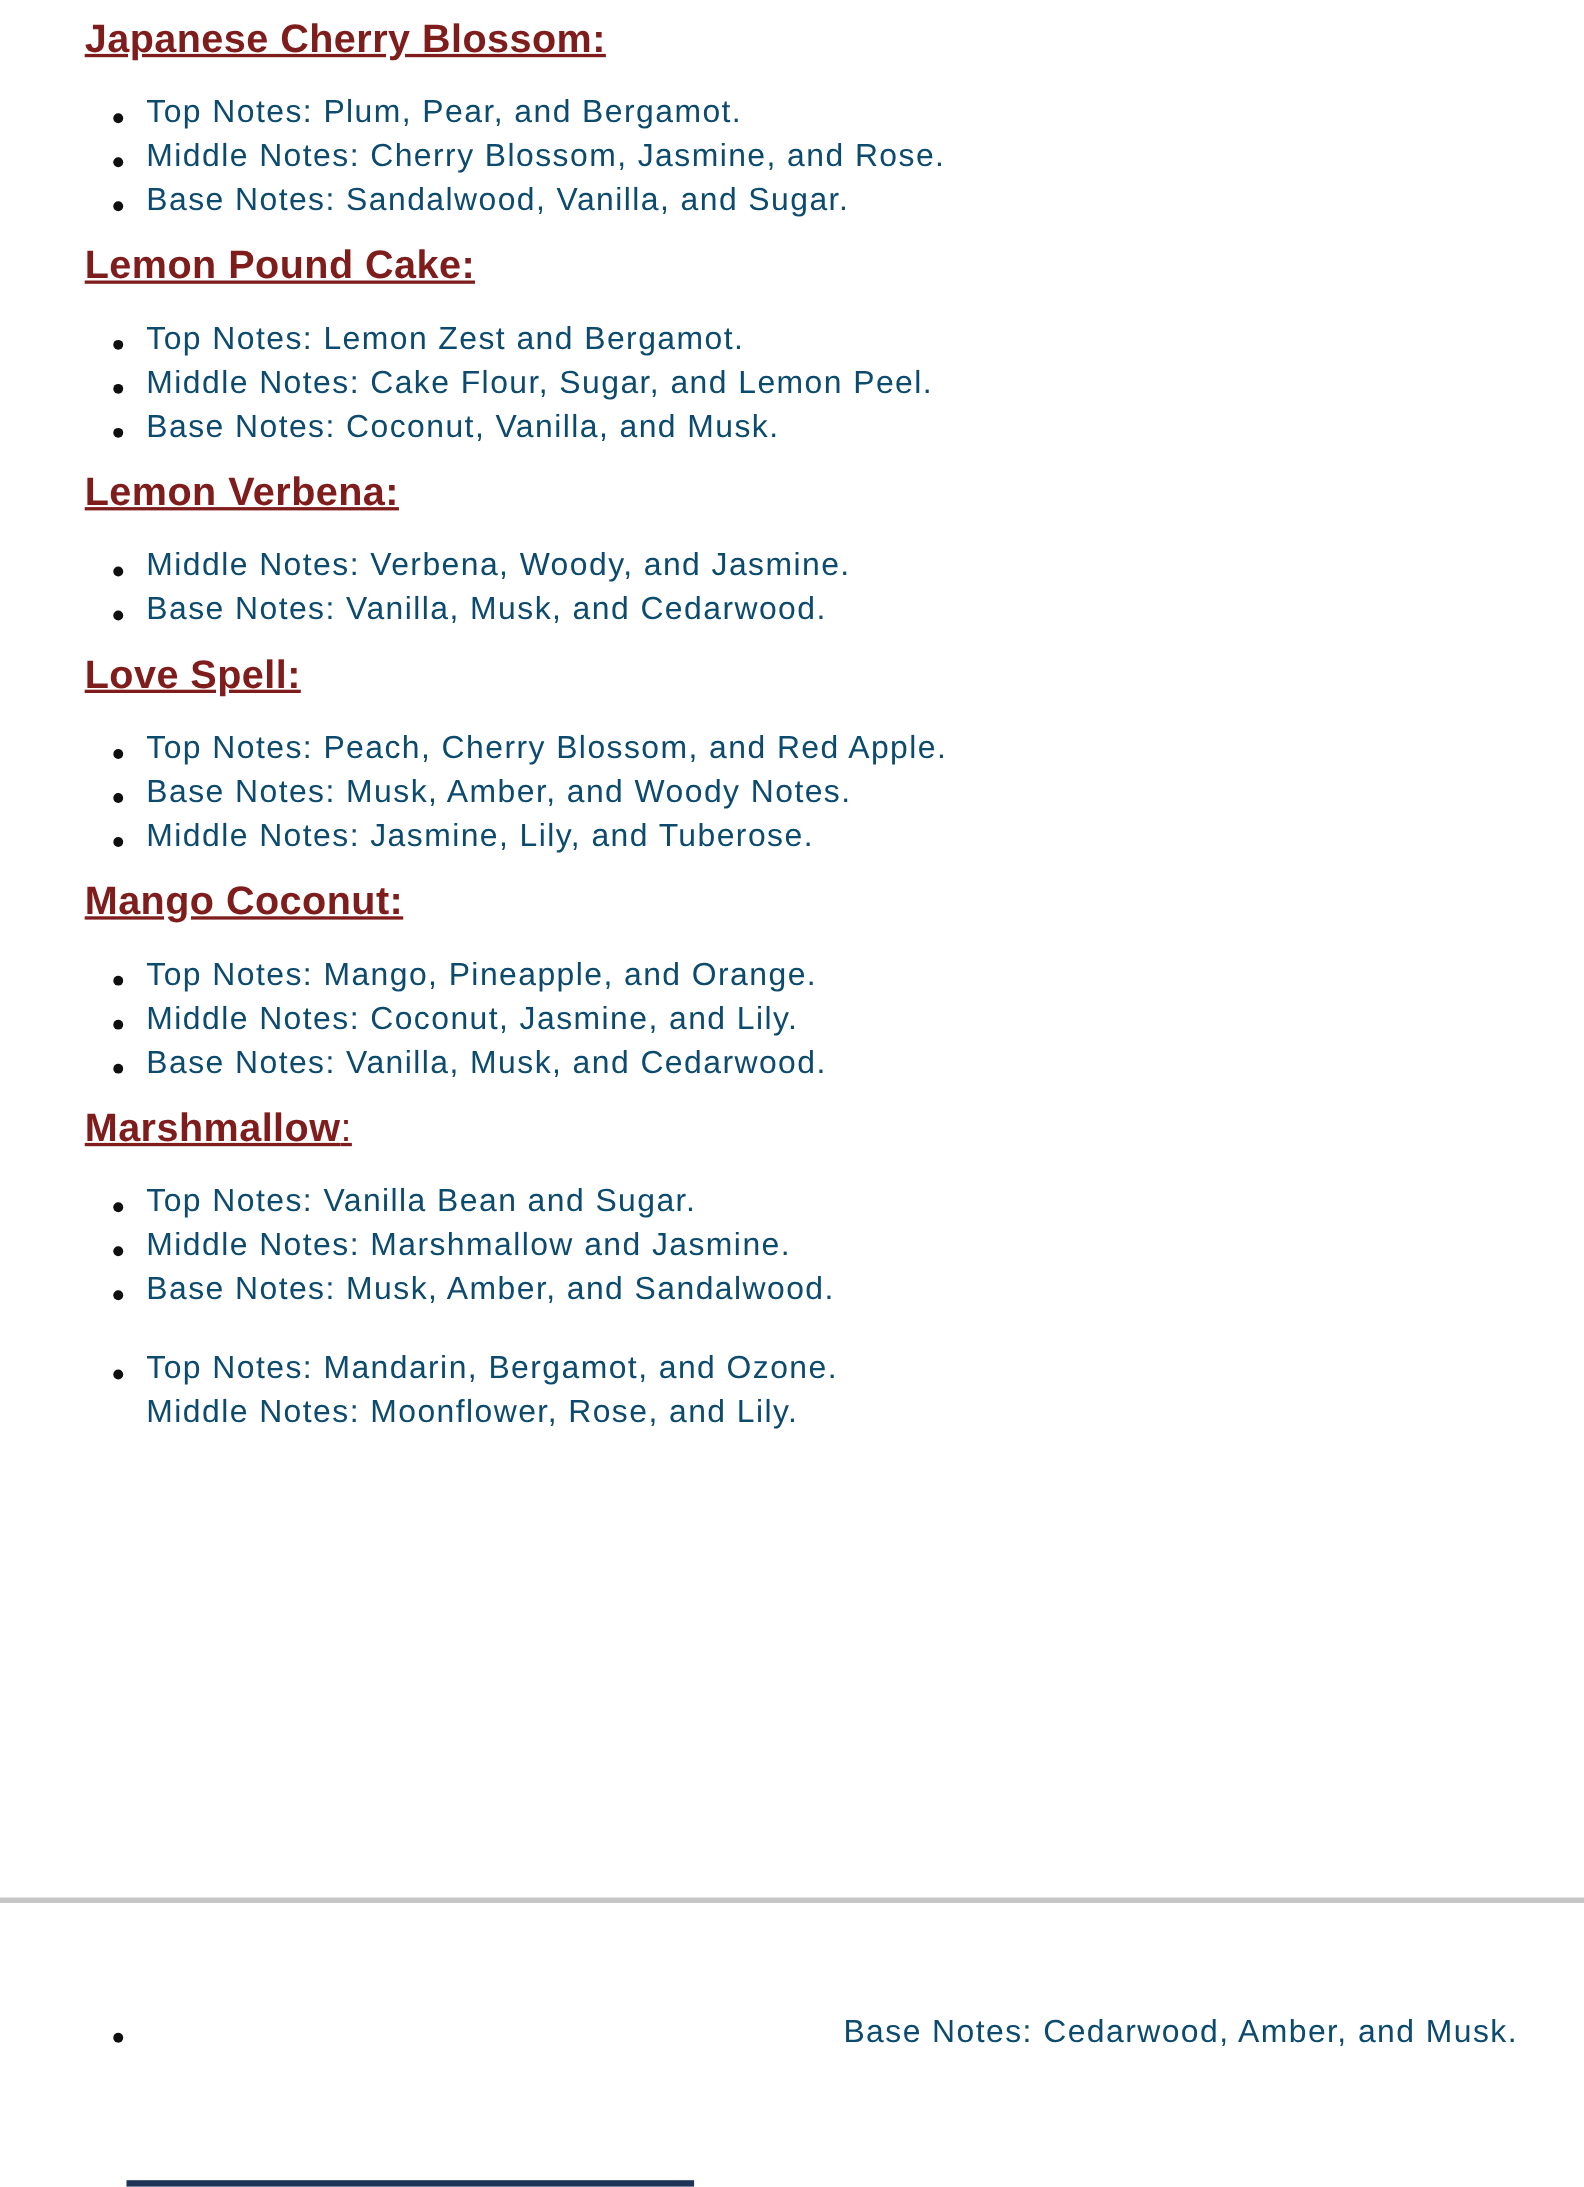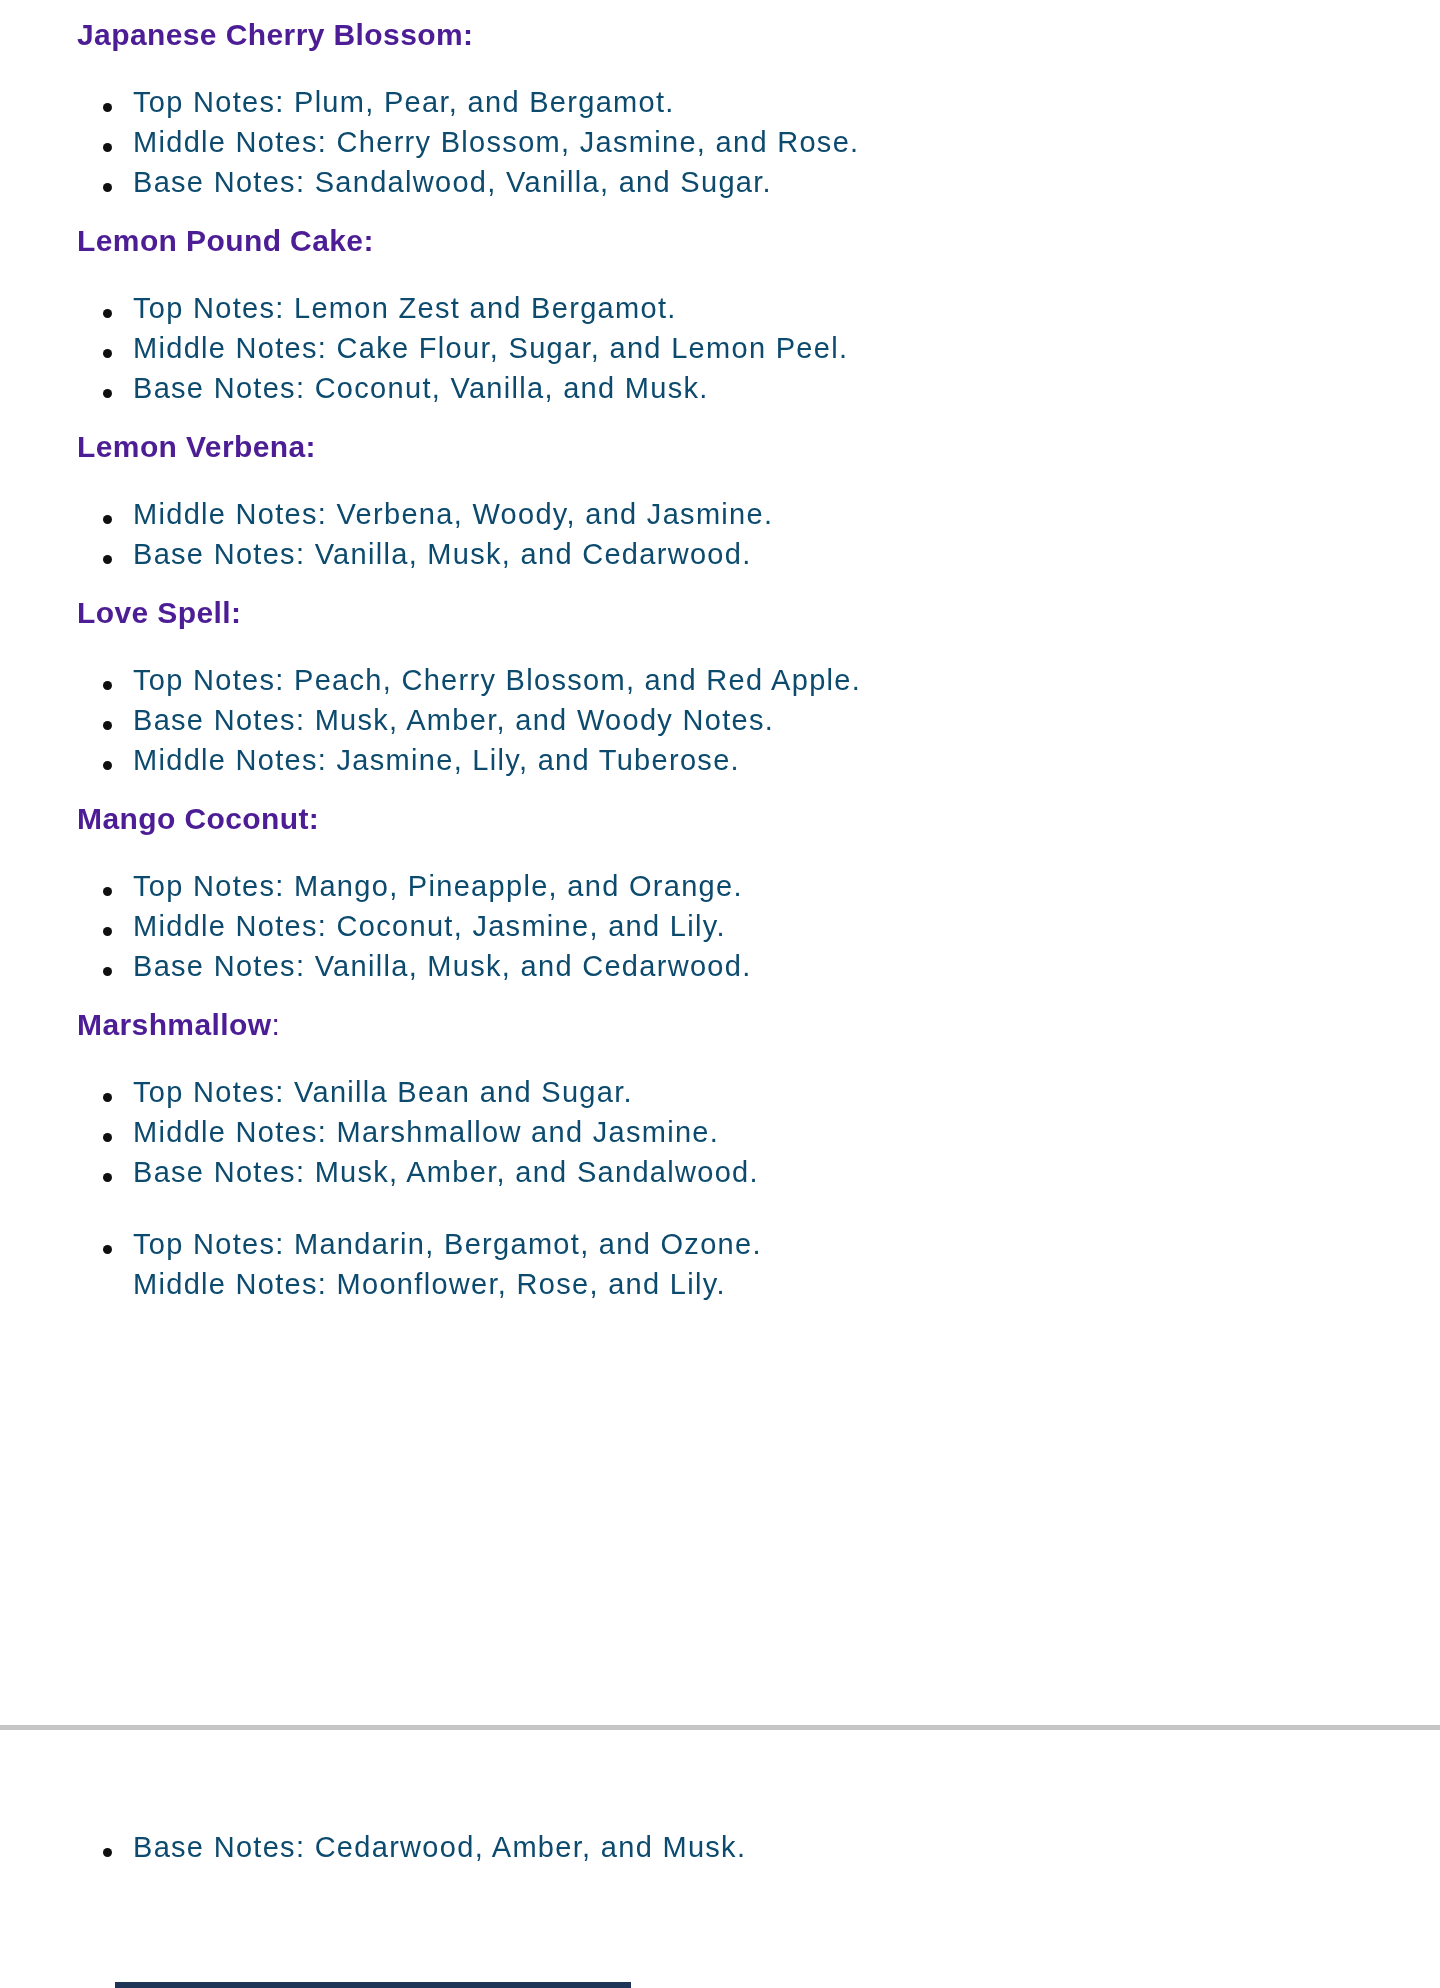--- a/index.html
+++ b/index.html
@@ -8,26 +8,27 @@
     height: 1988px;
     background: #ffffff;
     position: relative;
     overflow: hidden;
     font-family: "Liberation Sans", "DejaVu Sans", sans-serif;
   }
   .doc {
     padding: 20px 60px 0 77px;
   }
   .section-title {
-    font-size: 30px;
+    font-size: 36px;
     line-height: 30px;
     font-weight: 800;
     letter-spacing: 0.4px;
-    color: #4c1d95;
+    color: #7f1d1d;
     margin: 0;
+    text-decoration: underline;
   }
   .section-title .title-suffix { font-weight: 400; }
   ul.notes {
     list-style: none;
     margin: 32px 0 24px 0;
     padding: 0;
   }
   li.note {
     position: relative;
     padding-left: 56px;
@@ -48,20 +49,21 @@
     background: #0f0f0f;
   }
   li.note .note-line { display: block; }
   .divider {
     height: 5px;
     margin: 421px -60px 0 -77px;
   }
   ul.notes.trailing {
     margin-top: 97px;
     margin-bottom: 0;
+    text-align: right;
   }
   .bottom-bar {
     position: absolute;
     left: 115px;
     bottom: 0;
     width: 516px;
     height: 6px;
   }
 </style>
 </head>

